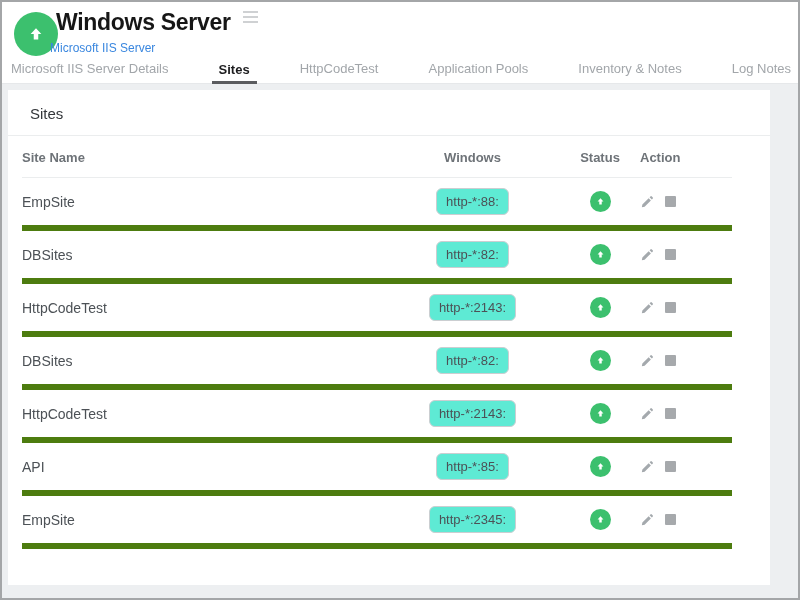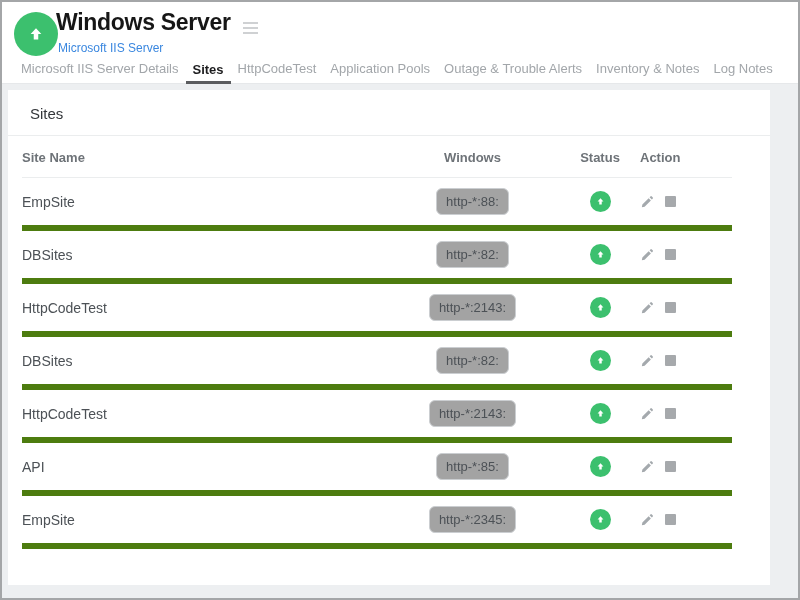--- a/index.html
+++ b/index.html
@@ -18,38 +18,38 @@
   .header { position: relative; height: 58px; }
   .bubble {
     position: absolute; left: 12px; top: 10px;
     width: 44px; height: 44px; border-radius: 50%;
     background: var(--green);
     display: flex; align-items: center; justify-content: center;
   }
   .bubble svg { width: 20px; height: 20px; }
   .title-line {
     position: absolute; left: 54px; top: 7px;
-    display: flex; align-items: flex-end; gap: 10px;
+    display: flex; align-items: flex-start; gap: 10px;
   }
   .page-title {
     font-size: 23px; font-weight: bold; color: #161616;
     letter-spacing: -0.3px; margin: 0;
   }
   .hamburger { display: inline-flex; flex-direction: column; gap: 3px; cursor: pointer; padding: 2px; }
   .hamburger i { display: block; width: 15px; height: 2px; background: #cfd1d3; }
   .subtitle {
-    position: absolute; left: 56px; top: 39px;
+    position: absolute; left: 48px; top: 39px;
     font-size: 12px; color: var(--blue); text-decoration: none; cursor: pointer;
   }
 
   
   .tabbar {
     display: flex; align-items: flex-end;
-    padding-left: 12px; height: 24px;
-    background: #ffffff; border-bottom: 1px solid #e6e8ea;
+    padding-left: 2px; height: 24px;
+    background: #ffffff; border-bottom: 1px solid #e6e8ea; justify-content: space-between;
   }
   .tab {
     padding: 0 7px 7px 7px; font-size: 13px; color: #a2a6aa;
     white-space: nowrap; cursor: pointer;
   }
   .tab.active {
     color: #1c1c1e; font-weight: bold;
     padding-bottom: 4px; border-bottom: 3px solid #5b5c5f;
     margin-bottom: -1px;
   }
@@ -82,21 +82,21 @@
 
   tbody td {
     height: 47px; border-bottom: 6px solid #4d7c0f;
     font-size: 14px; color: #4c5156; padding: 0;
   }
   td.center { text-align: center; }
 
   .pill {
     display: inline-block; padding: 5px 9px;
     border: 1px solid #cbced1; border-radius: 6px;
-    background: #a3a3a3; font-size: 13px; color: #4c5156;
+    background: #5eead4; font-size: 13px; color: #4c5156;
     white-space: nowrap;
   }
 
   .status-dot {
     display: inline-flex; align-items: center; justify-content: center;
     width: 21px; height: 21px; border-radius: 50%;
     background: var(--green); vertical-align: middle;
   }
   .status-dot svg { width: 11px; height: 11px; }
 
@@ -127,21 +127,20 @@
         </span>
     </div>
     <a class="subtitle">Microsoft IIS Server</a>
   </div>
 
   <div class="tabbar">
       <div class="tab">Microsoft IIS Server Details</div>
       <div class="tab active">Sites</div>
       <div class="tab">HttpCodeTest</div>
       <div class="tab">Application Pools</div>
-      <div class="tab">Outage &amp; Trouble Alerts</div>
       <div class="tab">Inventory &amp; Notes</div>
       <div class="tab">Log Notes</div>
     </div>
 </div>
 
 <div class="content">
   <div class="card">
     <div class="card-title">Sites</div>
     <table class="sites">
       <colgroup>

